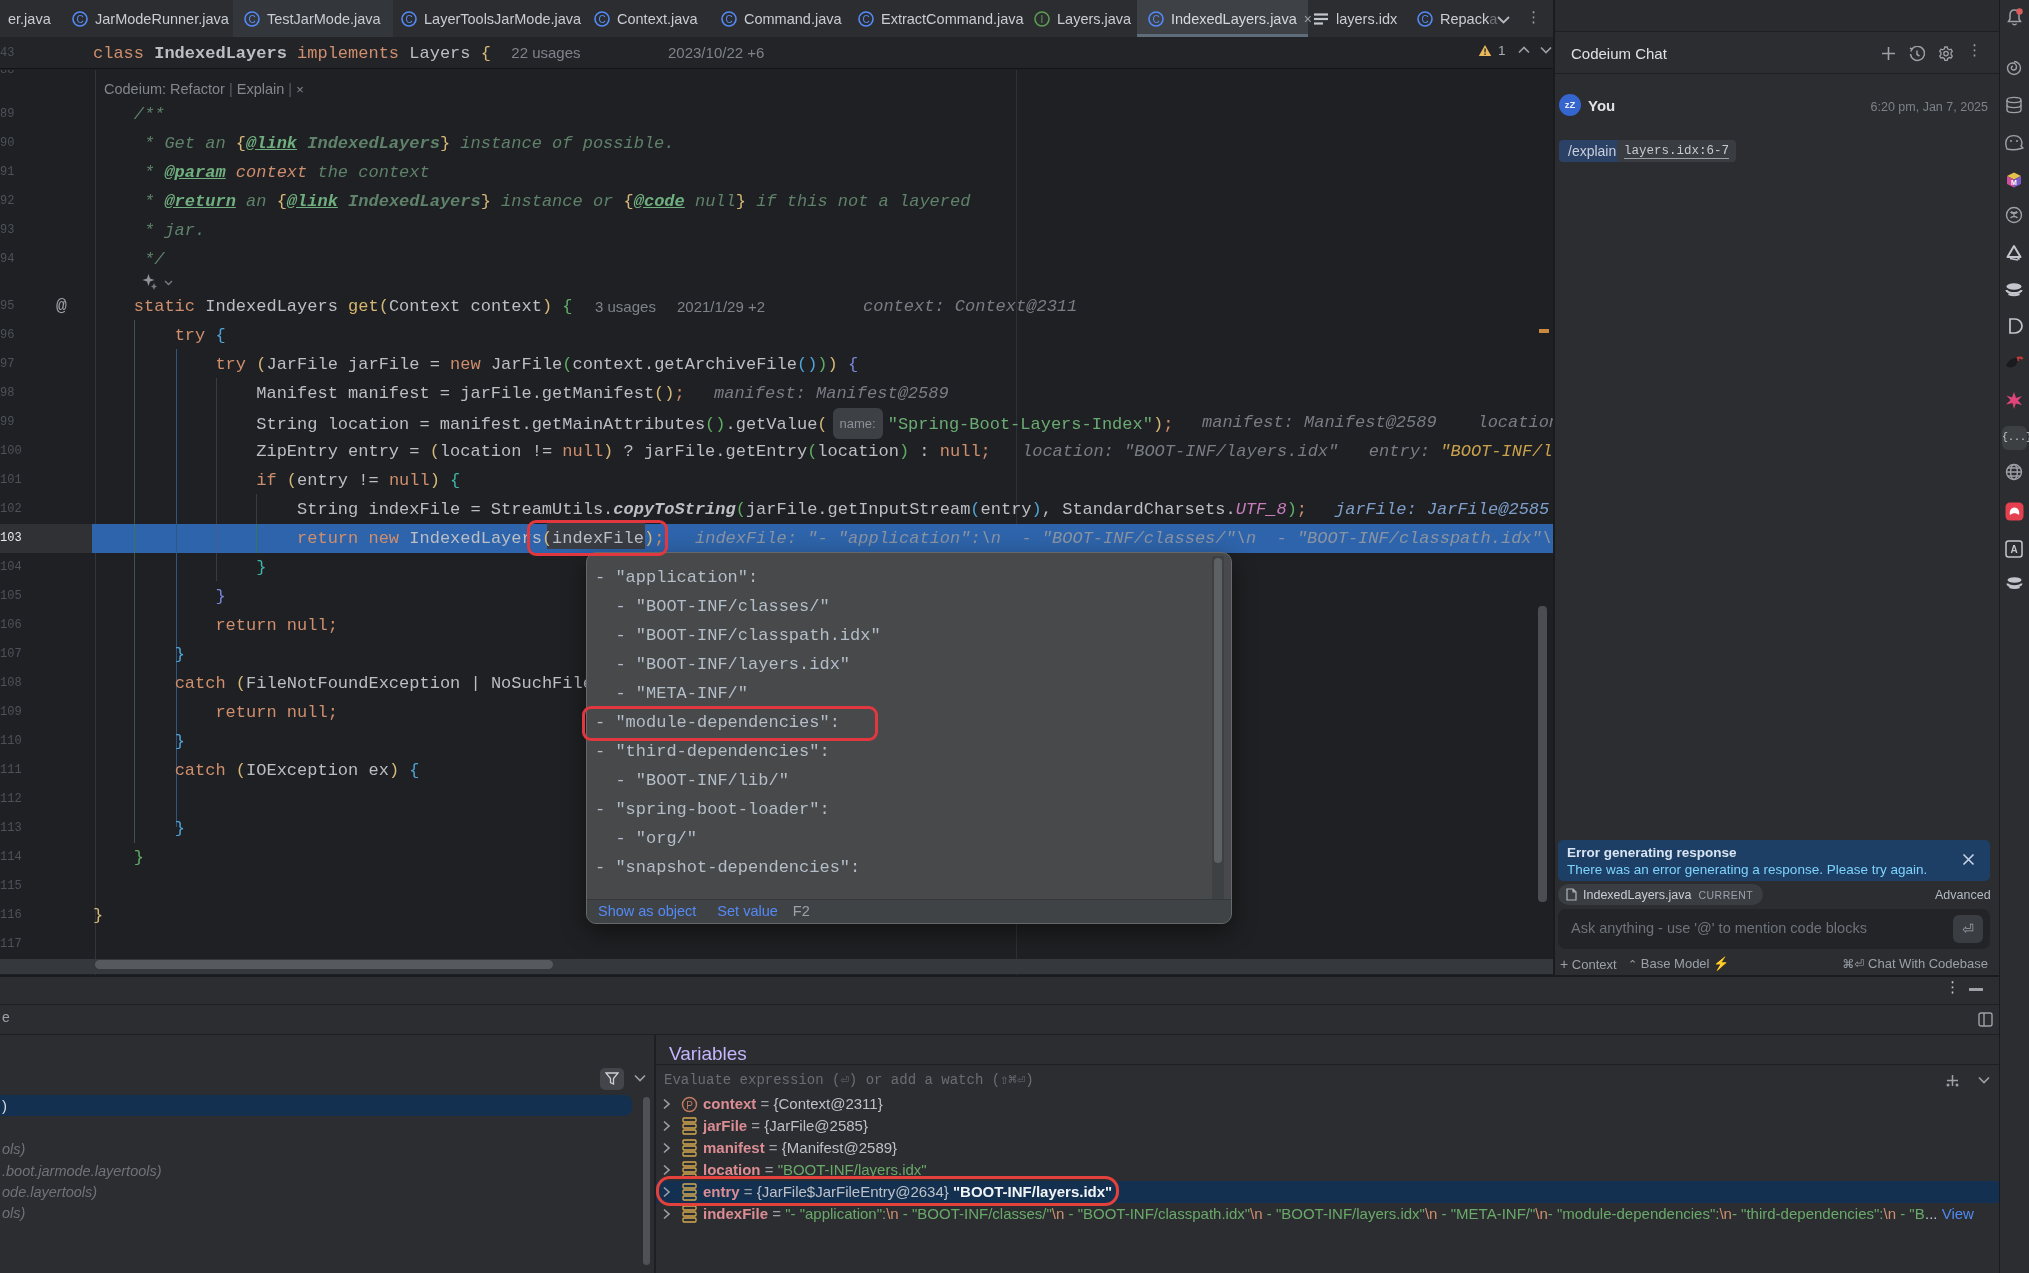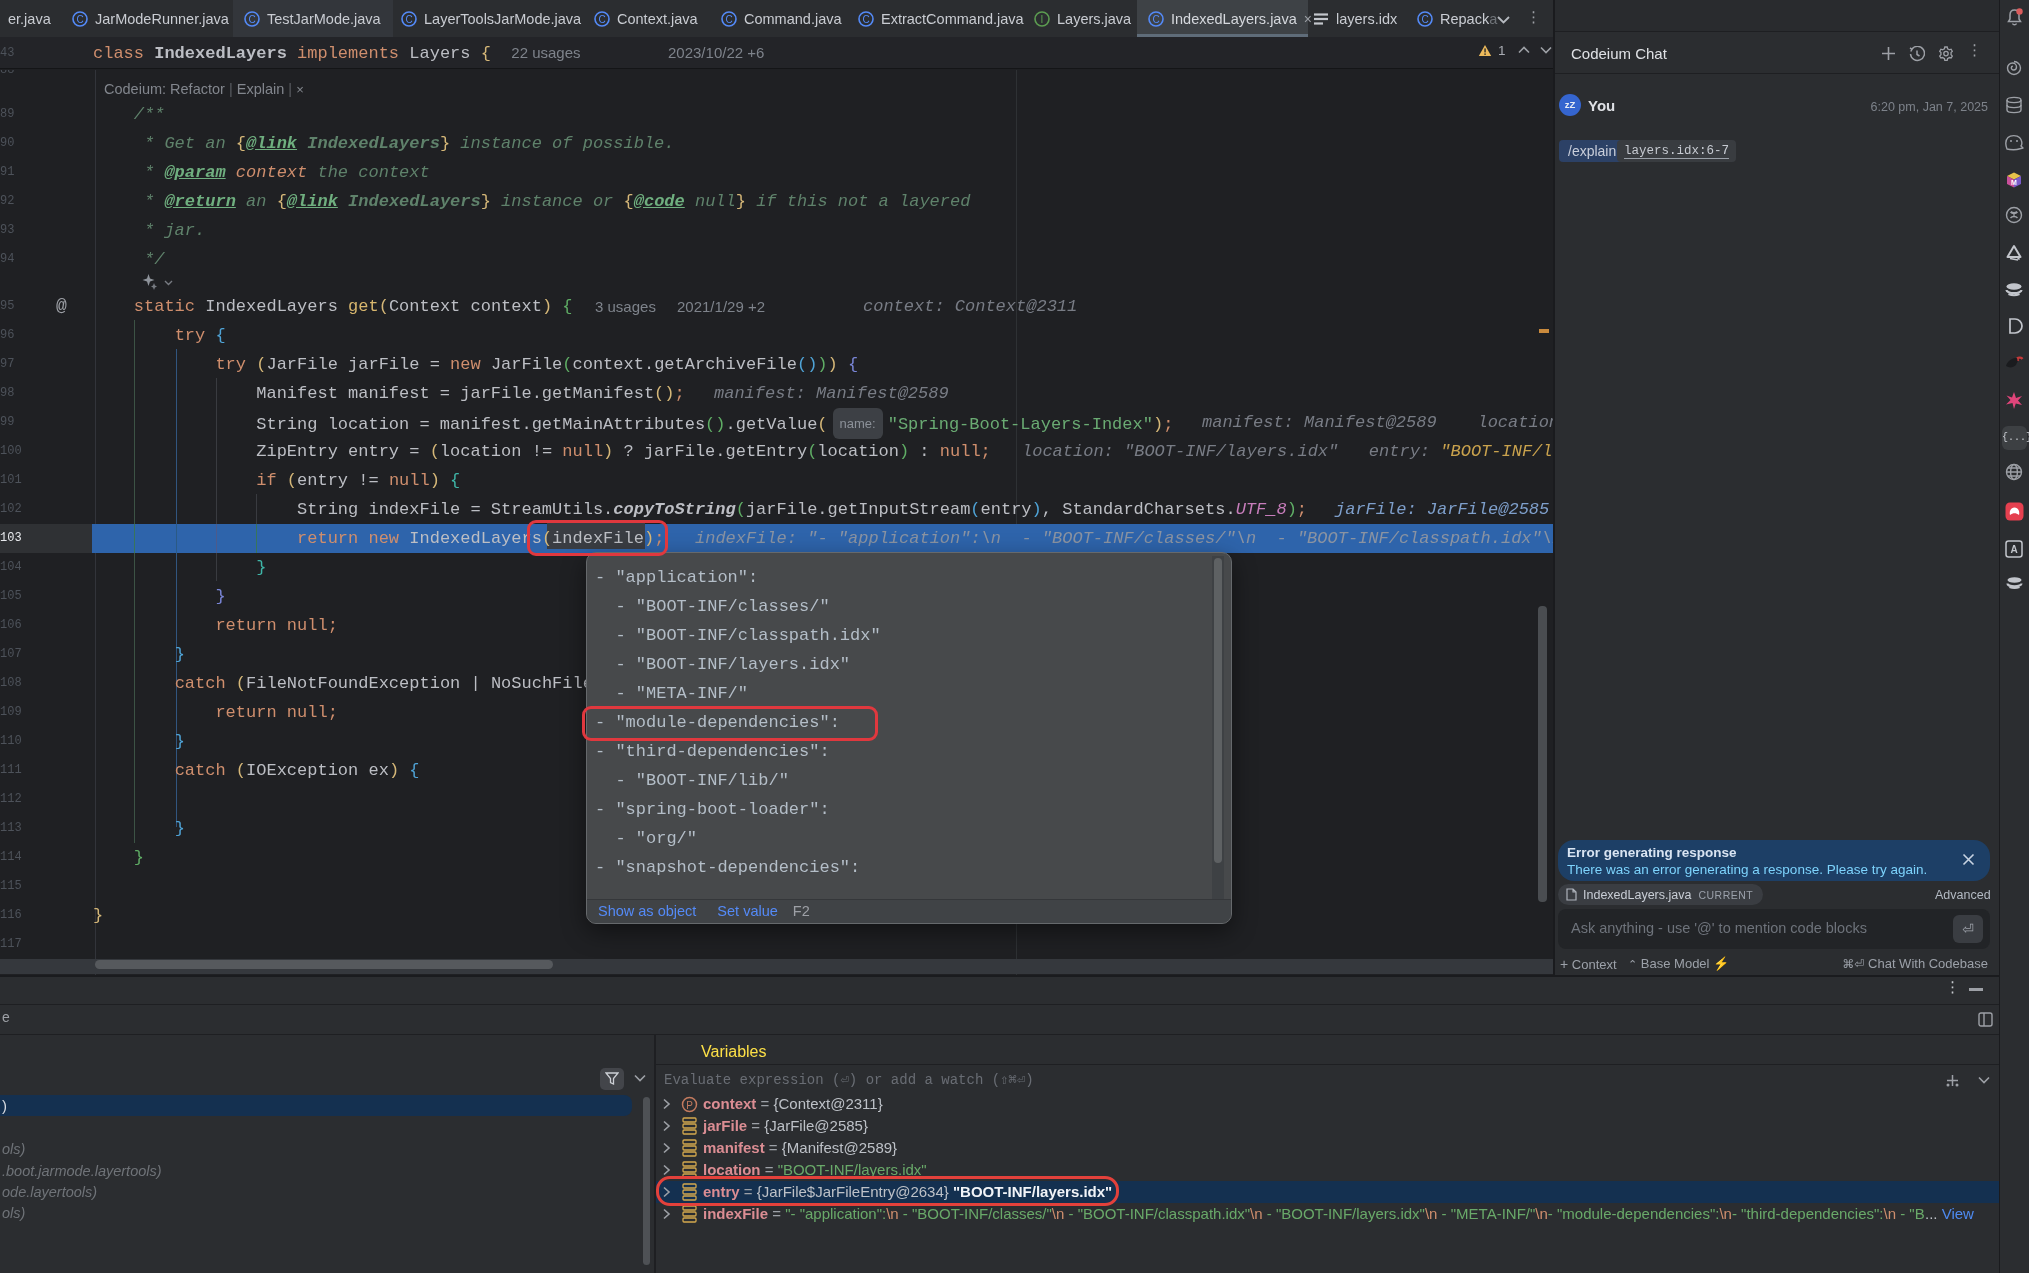--- a/index.html
+++ b/index.html
@@ -243,21 +243,21 @@
           <circle cx="8" cy="7.6" r="2.2" fill="none" stroke="#9DA0A6" stroke-width="1.3"></circle>
         </svg>
 <span class="abs" style="left:412px;top:8px;color:#9DA0A6;font-size:15px">⋮</span>
 </div>
 <div class="abs" style="left:4px;top:94px;width:22px;height:22px;border-radius:50%;background:#3565CF;color:#E8ECF4;font-size:9.5px;text-align:center;line-height:22px;font-weight:bold">zZ</div>
 <div class="abs" style="left:33px;top:97px;font-size:15px;font-weight:bold;color:#DFE1E5">You</div>
 <div class="abs" style="left:0;top:100px;width:433px;text-align:right;font-size:12.5px;color:#7D828A">6:20 pm, Jan 7, 2025</div>
 <div class="abs" style="left:4px;top:140px;height:22px;background:#2C4166;border-radius:4px;color:#C9CEDA;font-size:14px;line-height:22px;padding:0 9px">/explain</div>
 <div class="abs" style="left:62px;top:140px;height:22px;background:#393C40;border-radius:4px;color:#C6CAD1;font-size:12.5px;line-height:22px;padding:0 7px;font-family:'Liberation Mono',monospace"><span style="border-bottom:1px solid #9aa0a8">layers.idx:6-7</span></div>
 
-<div class="abs" style="left:3px;top:840px;width:432px;height:41px;background:#1D3F66;border-radius:16px">
+<div class="abs" style="left:3px;top:840px;width:432px;height:41px;background:#1D3F66;border-radius:5px">
 <div class="abs" style="left:9px;top:5px;font-size:13.5px;font-weight:bold;color:#D9E4F2">Error generating response</div>
 <div class="abs" style="left:9px;top:22px;font-size:13.5px;color:#7dd3fc">There was an error generating a response. Please try again.</div>
 <svg class="abs" style="left:404px;top:13px" width="13" height="13" viewBox="0 0 13 13">
           <path d="M1.5 1.5 L11.5 11.5 M11.5 1.5 L1.5 11.5" stroke="#C7D3E2" stroke-width="1.6"></path>
         </svg>
 </div>
 
 <div class="abs" style="left:3px;top:884px;height:21px;background:#3A3D42;border-radius:11px;display:flex;align-items:center;padding:0 10px 0 8px">
 <svg width="11" height="13" viewBox="0 0 11 13" style="margin-right:6px">
           <path d="M1 1 H7 L10 4 V12 H1 Z M7 1 V4 H10" fill="none" stroke="#AEB3BB" stroke-width="1.2"></path>
@@ -296,21 +296,21 @@
       </svg>
 <div class="abs" style="left:0;top:118px;width:632px;height:21px;background:#143050;border-radius:0 8px 8px 0"></div>
 <span class="abs" style="left:2px;top:120px;color:#D8DBE0;font-size:15px">)</span>
 <div class="abs" style="left:2px;top:164px;font-size:14.5px;font-style:italic;color:#6F7378">ols)</div>
 <div class="abs" style="left:2px;top:186px;font-size:14.5px;font-style:italic;color:#6F7378">.boot.jarmode.layertools)</div>
 <div class="abs" style="left:2px;top:207px;font-size:14.5px;font-style:italic;color:#6F7378">ode.layertools)</div>
 <div class="abs" style="left:2px;top:228px;font-size:14.5px;font-style:italic;color:#6F7378">ols)</div>
 <div class="abs" style="left:643px;top:120px;width:7px;height:168px;background:#4E5155;border-radius:4px"></div>
 <div class="abs" style="left:654px;top:57px;width:2px;height:239px;background:#1E1F22"></div>
 
-<div class="abs" style="left:701px;top:66px;font-size:16px;color:#fde047">Variables</div>
+<div class="abs" style="left:669px;top:66px;font-size:19px;color:#c4b5fd">Variables</div>
 <div class="abs" style="left:656px;top:87px;width:1343px;height:1px;background:#1E1F22"></div>
 <div class="abs mono" style="left:664px;top:94px;font-size:14px;color:#696D74;white-space:pre">Evaluate expression (⏎) or add a watch (⇧⌘⏎)</div>
 <svg class="abs" style="left:1945px;top:96px" width="15" height="15" viewBox="0 0 15 15">
         <path d="M7.5 2 V13 M2 7.5 H13" stroke="#9DA0A6" stroke-width="1.5"></path>
         <circle cx="3" cy="12" r="1.5" fill="#9DA0A6"></circle>
         <circle cx="12" cy="12" r="1.5" fill="#9DA0A6"></circle>
       </svg>
 <svg class="abs" style="left:1978px;top:99px" width="12" height="8" viewBox="0 0 12 8">
         <path d="M1 1.5 L6 6.5 L11 1.5" stroke="#9DA0A6" stroke-width="1.6" fill="none"></path>
       </svg>

